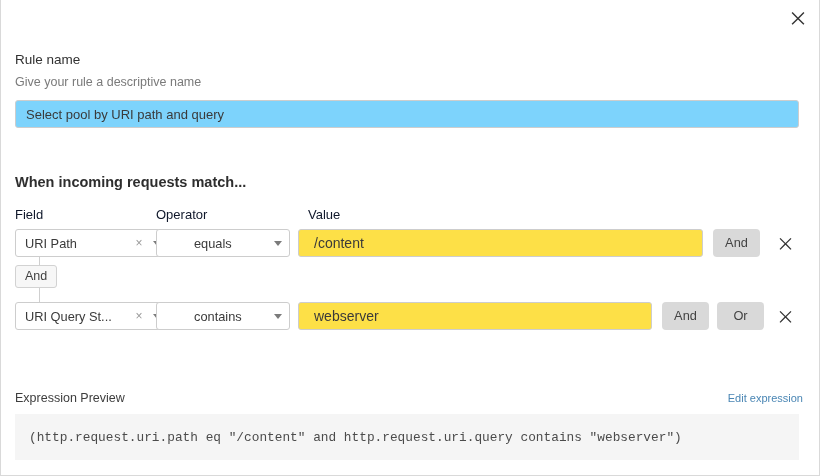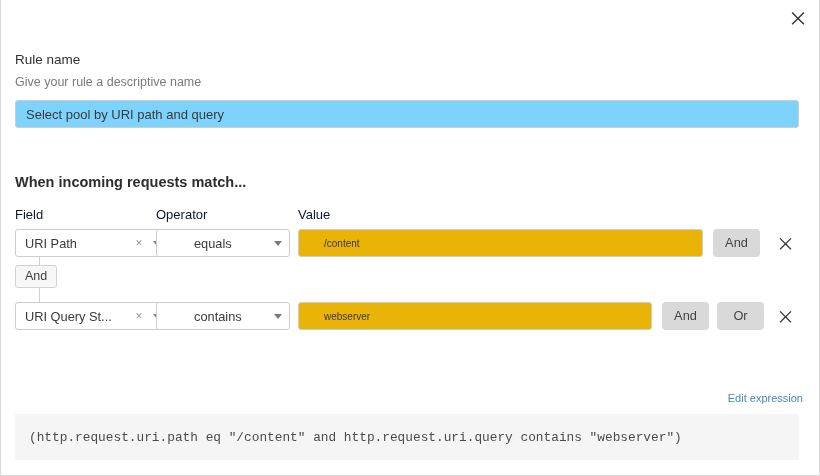--- a/index.html
+++ b/index.html
@@ -87,21 +87,21 @@
   
   .col-hdr {
     position: absolute;
     top: 206px;
     font-size: 13px;
     color: #0f172a;
     line-height: 17px;
   }
   .col-hdr.field    { left: 14px; }
   .col-hdr.operator { left: 155px; }
-  .col-hdr.value    { left: 297px; }
+  .col-hdr.value    { left: 307px; }
 
   
   .cond-row { position: absolute; left: 0; height: 28px; }
   .cond-row.r1 { top: 229px; }
   .cond-row.r2 { top: 302px; }
 
   .sel {
     position: absolute;
     height: 28px;
     border: 1px solid #cdcdcd;
@@ -146,25 +146,25 @@
     border-right: 4.5px solid transparent;
     border-top: 5.5px solid #7b7b7b;
   }
 
   .val-input {
     position: absolute;
     left: 297px;
     height: 28px;
     border: 1px solid #cdcdcd;
     border-radius: 3px;
-    background: #eab308;
+    background: #fde047;
     font-family: "Liberation Sans", sans-serif;
-    font-size: 10px;
+    font-size: 14px;
     color: #3a3a3a;
-    padding: 0 25px;
+    padding: 0 15px;
     outline: none;
   }
   .val-input.w1 { width: 405px; }
   .val-input.w2 { width: 354px; }
 
   .logic-btn {
     position: absolute;
     height: 28px;
     min-width: 47px;
     padding: 0 11px;
@@ -317,16 +317,17 @@
     <input class="val-input w2" type="text" value="webserver" style="">
     <button class="logic-btn btn-and-r2">And</button>
     <button class="logic-btn btn-or-r2">Or</button>
     <button class="del-btn">
       <svg width="13" height="13" viewBox="0 0 14 14">
         <path d="M1.6 1.0 L7 6.4 L12.4 1.0 L13.4 2.0 L8 7.4 L13.4 12.8 L12.4 13.8 L7 8.4 L1.6 13.8 L0.6 12.8 L6 7.4 L0.6 2.0 Z" fill="#333333"></path>
       </svg>
     </button>
   </div>
 
+  <div class="expr-label">Expression Preview</div>
   <a class="expr-edit-link">Edit expression</a>
   <div class="expr-code">(http.request.uri.path eq "/content" and http.request.uri.query contains "webserver")</div>
 
 </div>
 
 </body></html>

